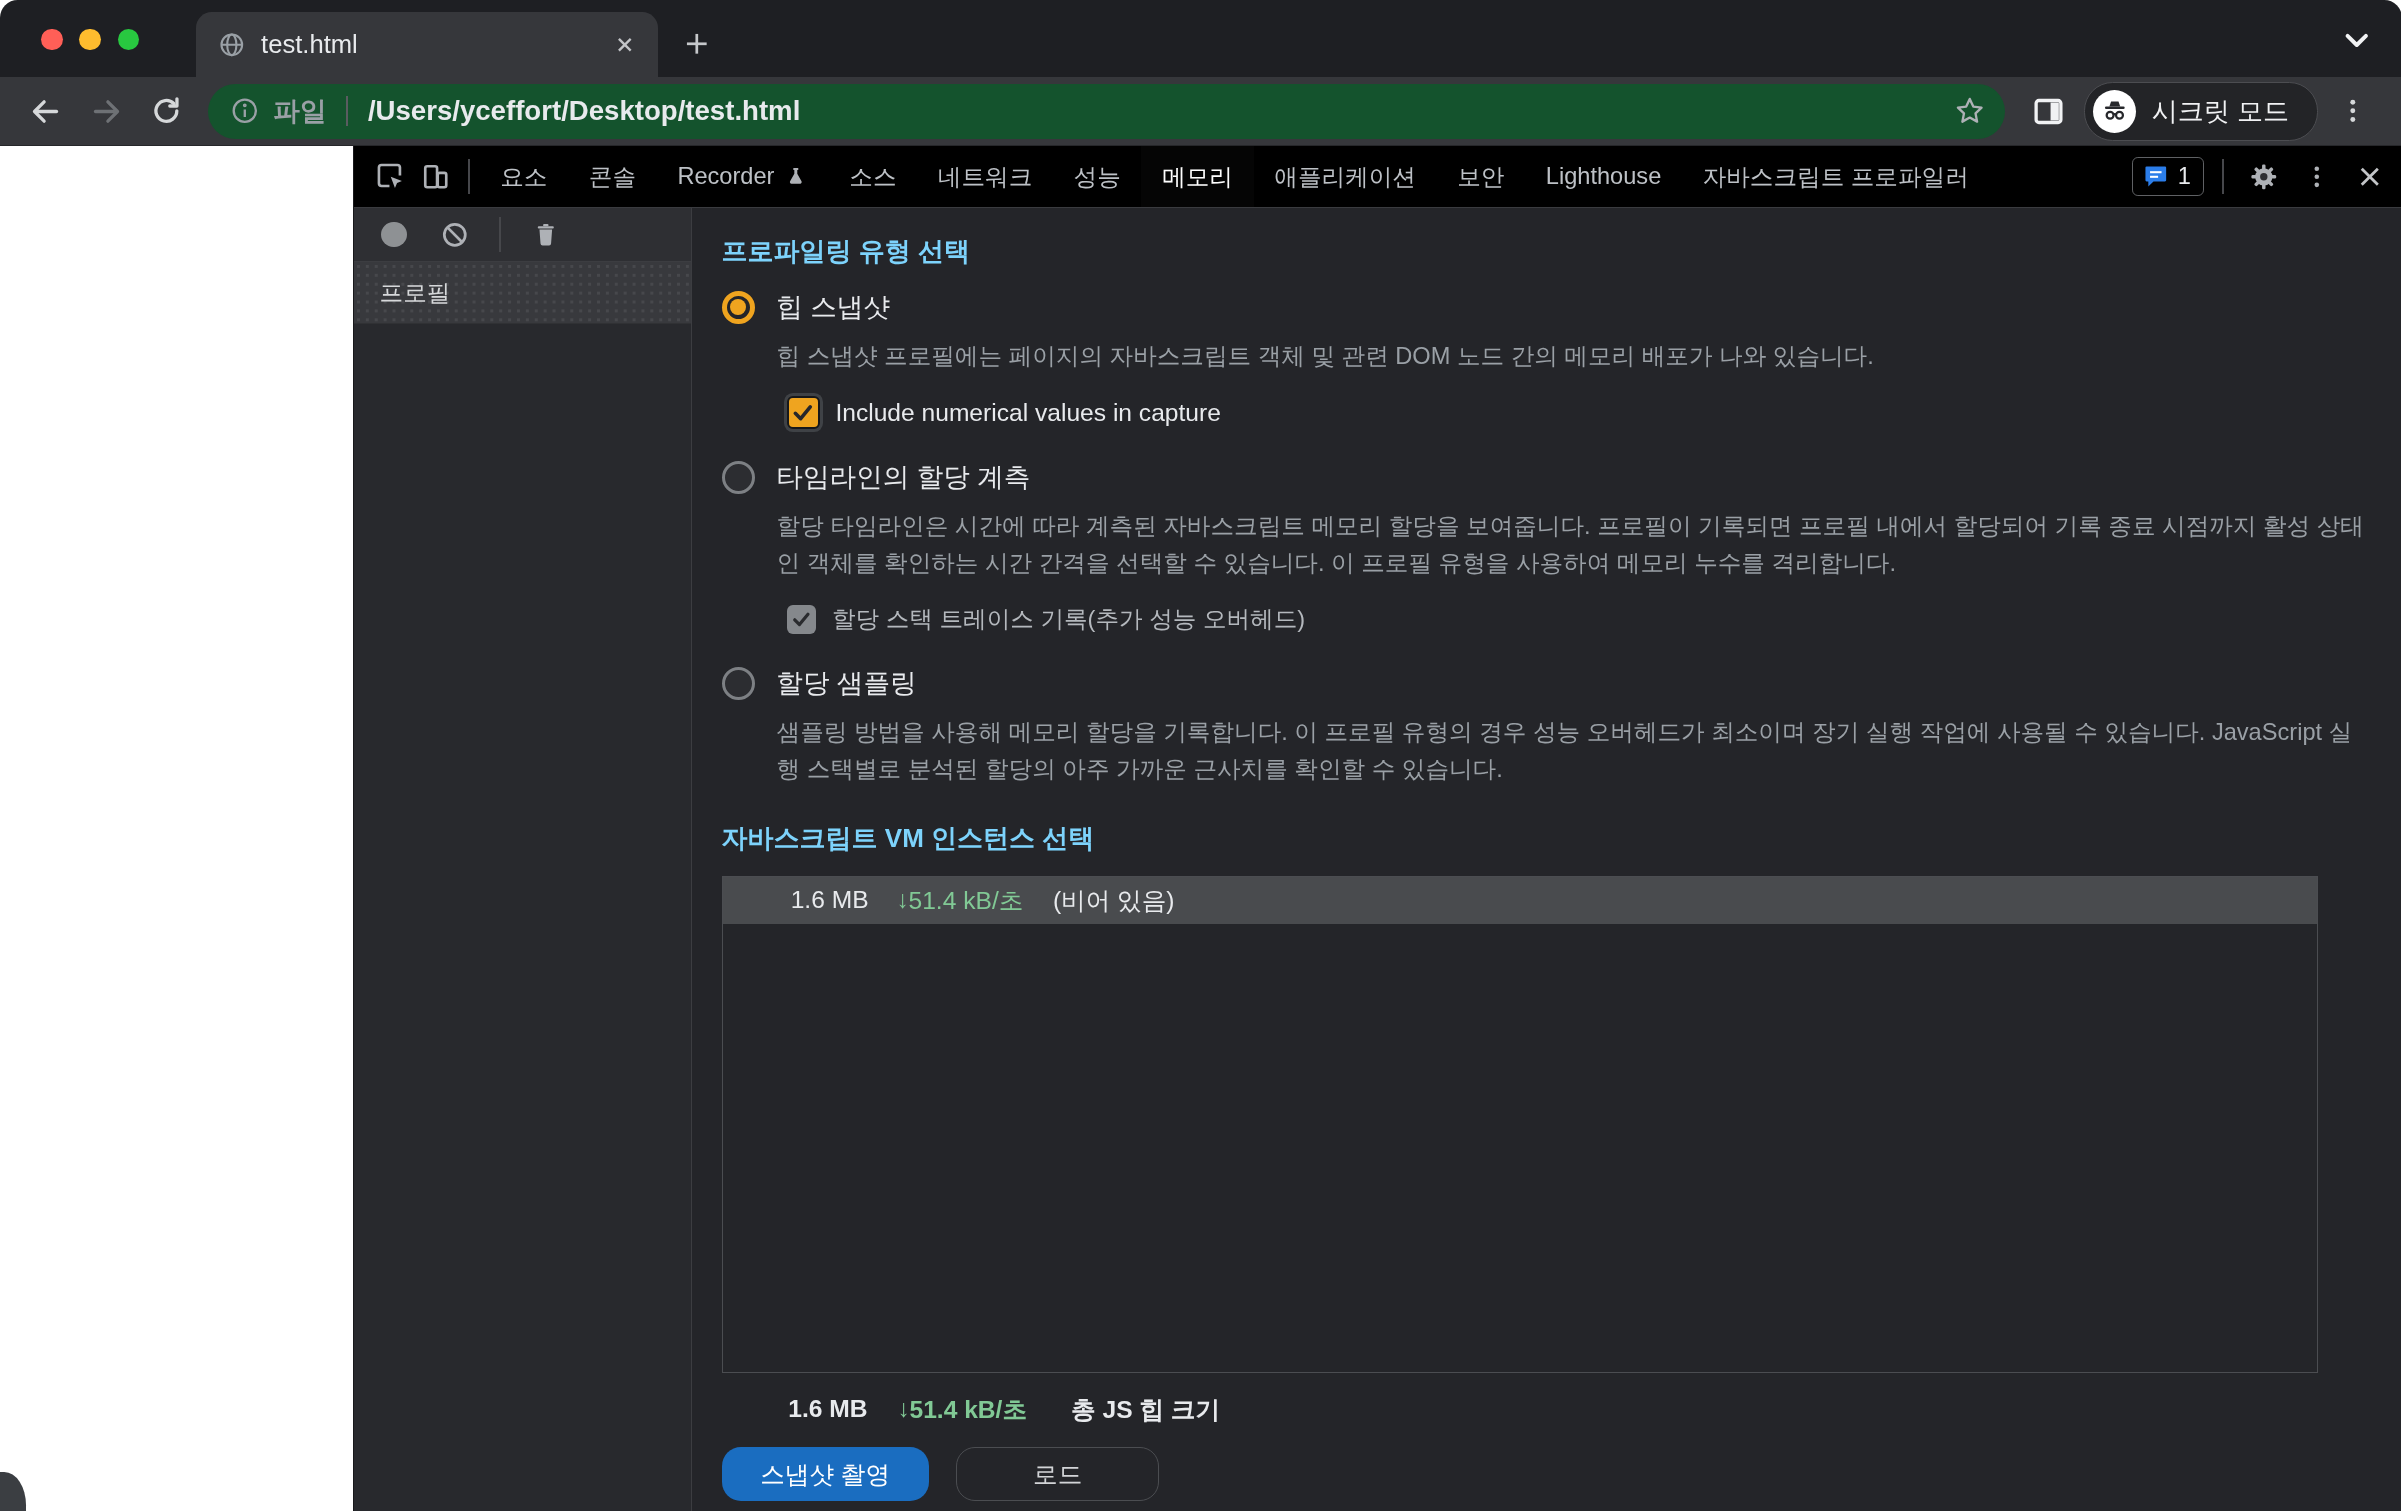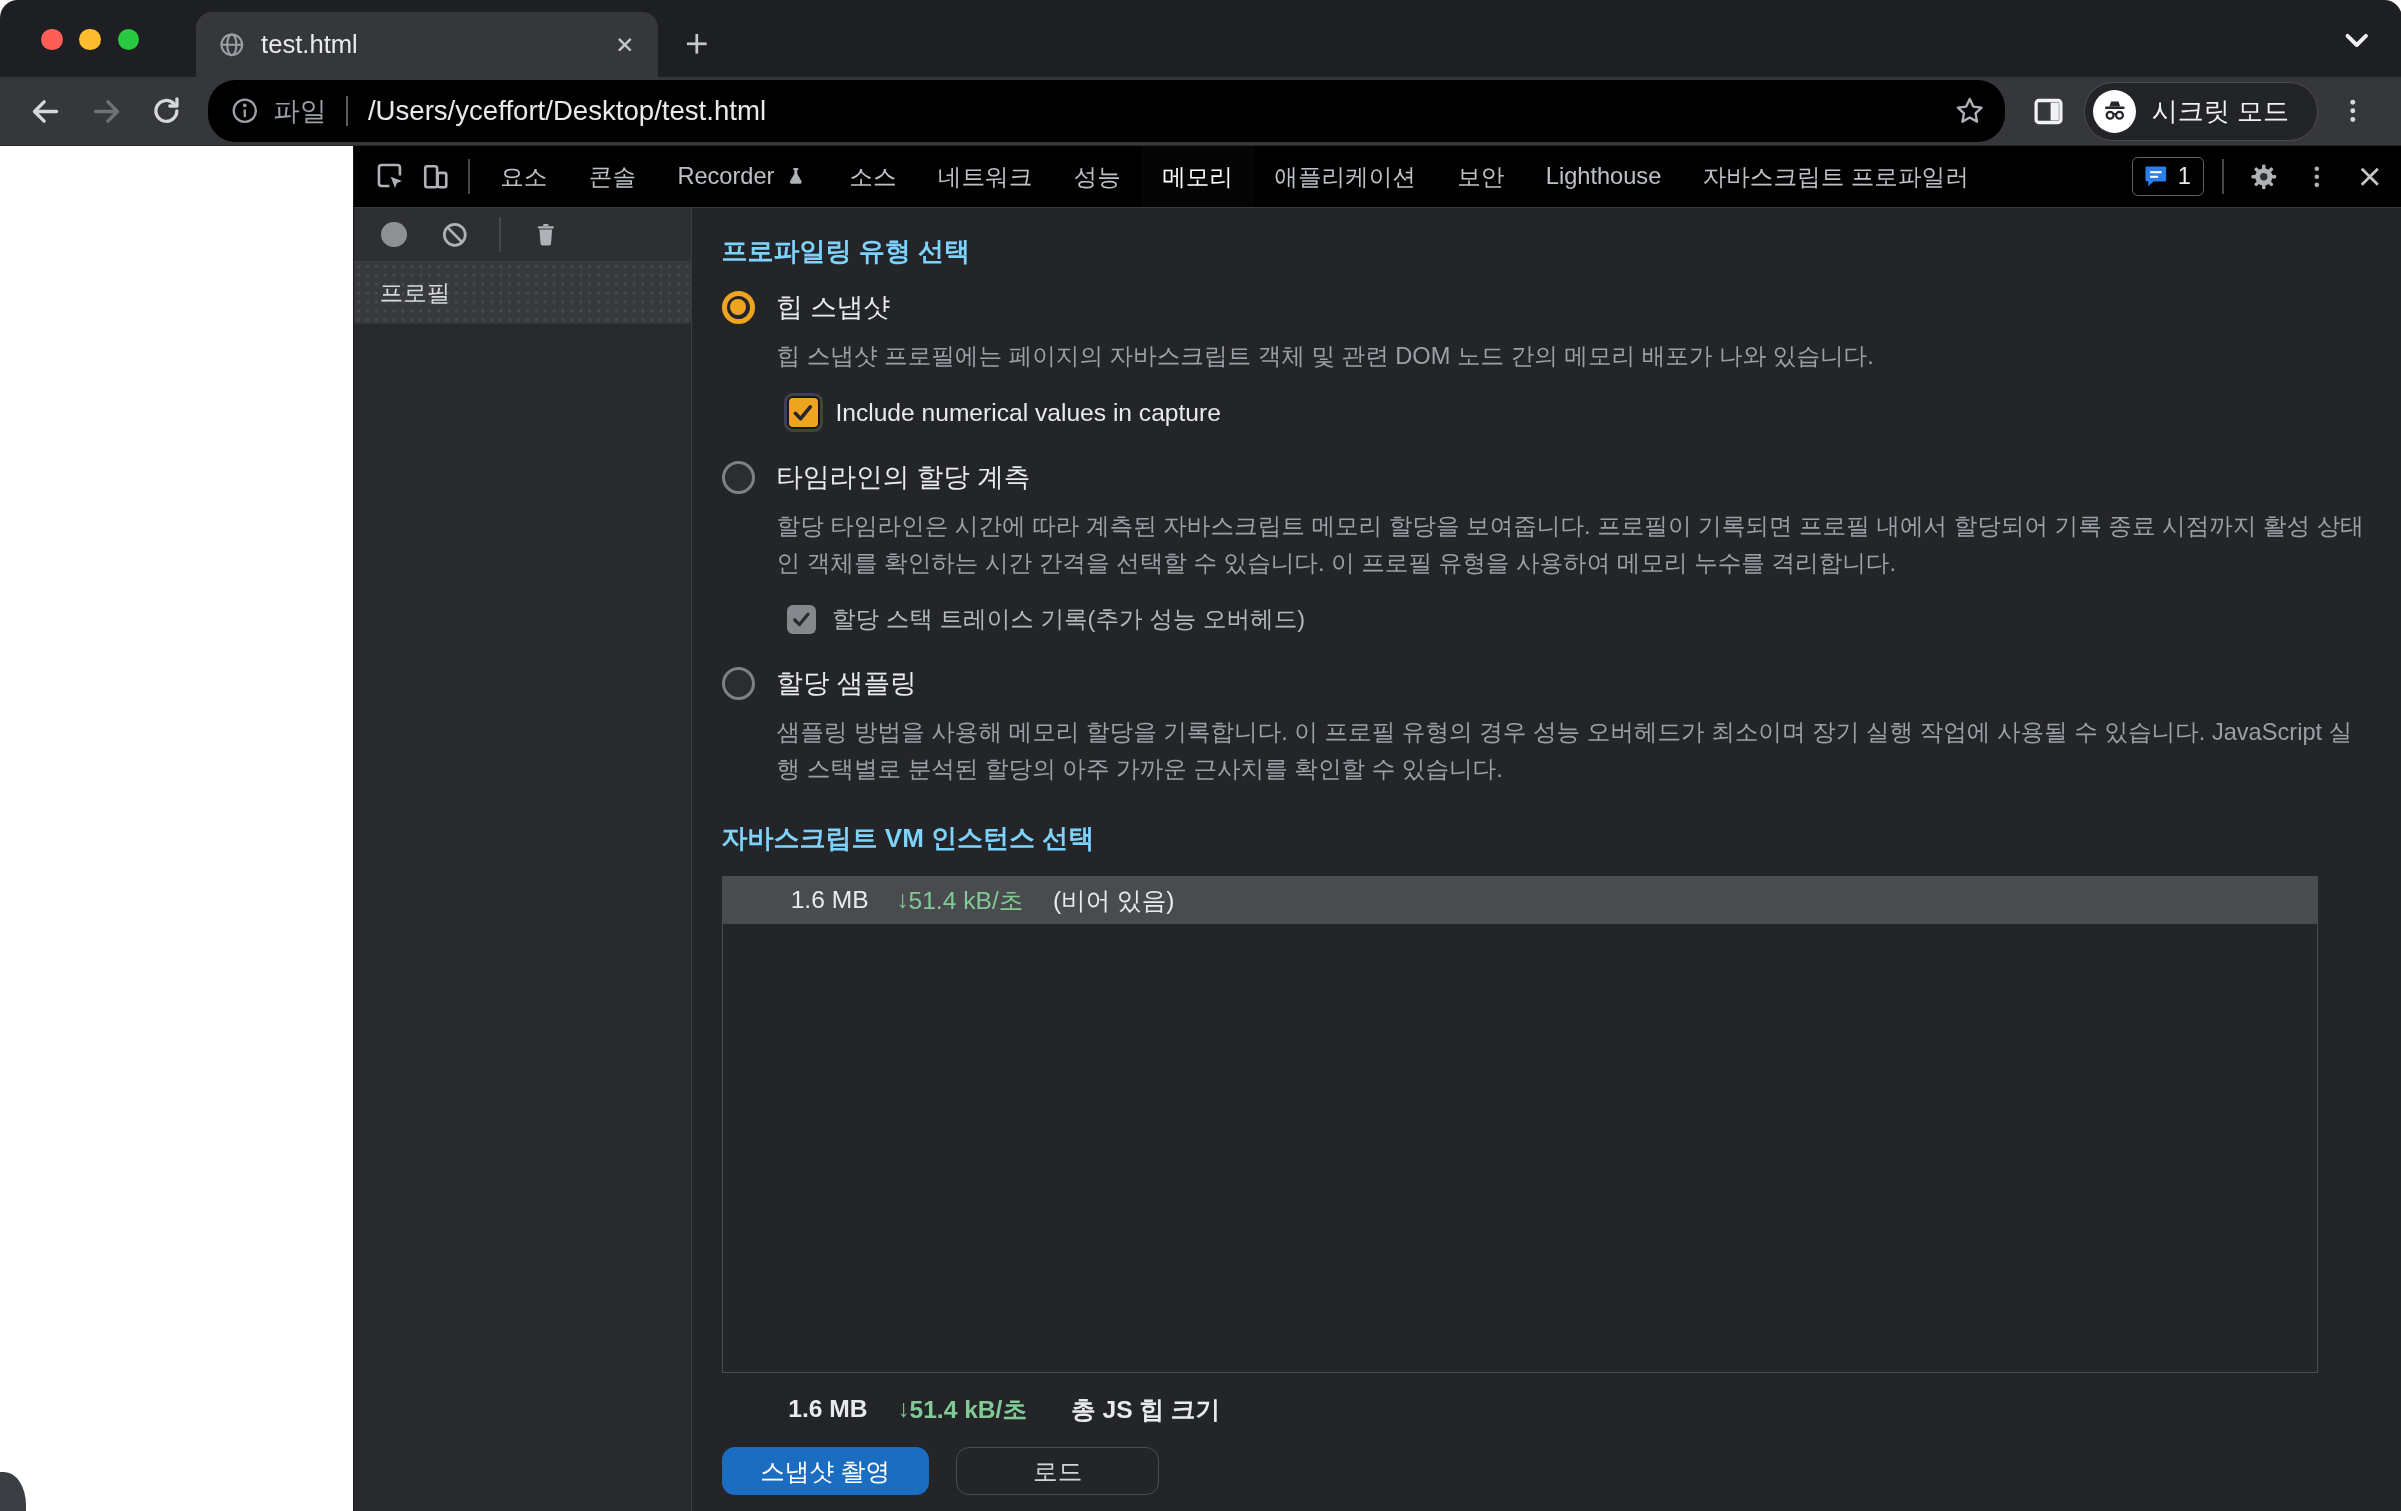--- a/index.html
+++ b/index.html
@@ -13,21 +13,21 @@
   .light.red{background:#ff5f57;}
   .light.yellow{background:#febc2e;}
   .light.green{background:#28c840;}
   .tab{position:absolute;left:196px;top:11.8px;width:462px;height:65px;background:#36373b;border-radius:15.8px 15.8px 0 0;display:flex;align-items:center;padding:0 21.7px;box-sizing:border-box;gap:15.8px;}
   .tab-title{color:#e8eaed;font-size:25.6px;flex:1;white-space:nowrap;overflow:hidden;}
   .newtab{position:absolute;left:674px;top:21.7px;width:45px;height:45px;border-radius:9.9px;display:flex;align-items:center;justify-content:center;}
   .tab-search{position:absolute;right:25.6px;top:23.6px;width:39px;height:33px;display:flex;align-items:center;justify-content:center;}
 
   .toolbar{height:69px;background:#36373b;display:flex;align-items:center;padding:0 23.6px 0 19.7px;gap:9.9px;border-bottom:1px solid #26272a;box-sizing:border-box;}
   .nav-btn{width:51px;height:51px;display:flex;align-items:center;justify-content:center;flex:0 0 auto;}
-  .omnibox{flex:1;height:62px;background:#000000;border-radius:27.6px;display:flex;align-items:center;padding:0 19.7px 0 21.7px;gap:13.8px;margin:0 7.9px 0 5.9px;min-width:0;}
+  .omnibox{flex:1;height:55px;background:#14532d;border-radius:27.6px;display:flex;align-items:center;padding:0 19.7px 0 21.7px;gap:13.8px;margin:0 7.9px 0 5.9px;min-width:0;font-weight:bold;}
   .omni-label{color:#9aa0a6;font-size:26.6px;}
   .omni-sep{width:2px;height:29.6px;background:#5a5c60;margin:0 5.9px;}
   .omni-url{color:#e8eaed;font-size:27.6px;flex:1;white-space:nowrap;overflow:hidden;}
   .incog-chip{height:57px;background:#232427;border:1px solid #4c4d51;border-radius:28.6px;display:flex;align-items:center;gap:15.8px;padding:0 27.6px 0 7.9px;flex:0 0 auto;}
   .incog-circle{width:43px;height:43px;border-radius:50%;background:#ffffff;display:flex;align-items:center;justify-content:center;}
   .incog-label{color:#f1f2f4;font-size:26px;white-space:nowrap;}
 
   
   .split{display:flex;height:1365px;}
   .page{width:353px;background:#ffffff;position:relative;flex:0 0 auto;}
@@ -69,21 +69,21 @@
   .vm-box{margin-top:21.7px;width:1596px;height:497px;border:1px solid #4b4d51;box-sizing:border-box;background:#242529;}
   .vm-row{height:47px;background:#494b4e;display:flex;align-items:center;padding-left:55px;font-size:24.6px;color:#e8eaed;gap:0;}
   .vm-size{min-width:91px;text-align:right;}
   .green{color:#81c995;}
   .vm-rate{margin-left:27.6px;display:flex;align-items:center;}
   .vm-note{margin-left:29.6px;}
   .summary{margin-top:19.7px;display:flex;align-items:center;padding-left:55px;font-size:24.6px;font-weight:bold;color:#e8eaed;}
   .summary .vm-rate{margin-left:29.6px;}
   .summary-label{margin-left:44px;}
   .btns{margin-top:21.7px;display:flex;gap:27.6px;}
-  .btn{height:48px;border-radius:13px;display:flex;align-items:center;justify-content:center;font-size:24.6px;box-sizing:border-box;}
+  .btn{height:54px;border-radius:19px;display:flex;align-items:center;justify-content:center;font-size:24.6px;box-sizing:border-box;}
   .btn.primary{width:207px;background:#1a6dc0;color:#ffffff;}
   .btn.secondary{width:203px;background:transparent;border:1px solid #4b4d51;color:#d2d4d7;}
 
   svg{display:block;}
 </style>
 </head>
 <body>
 
 <div class="screen">
 

